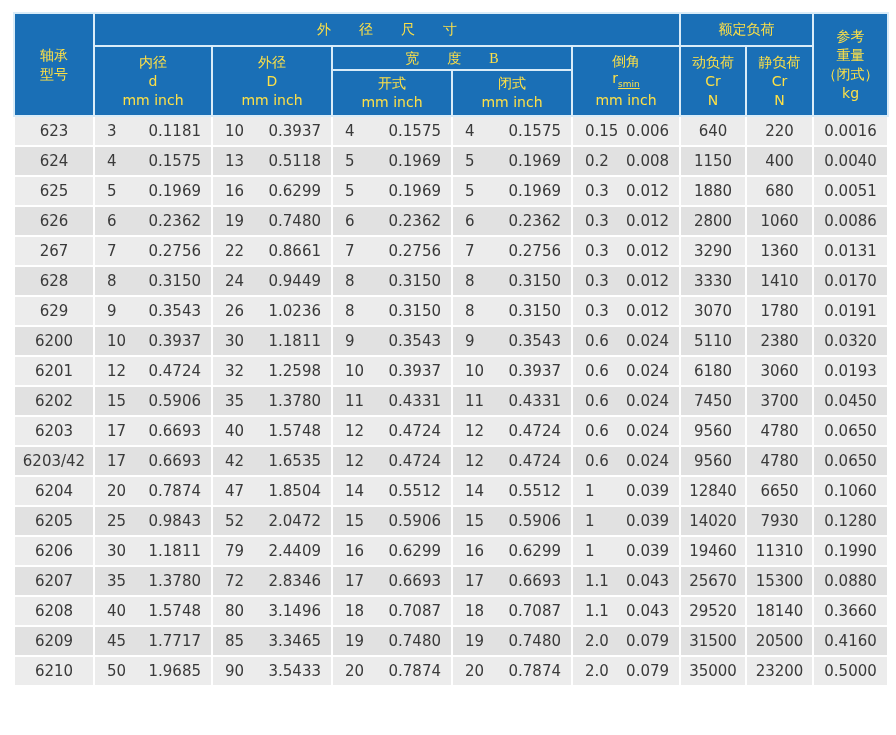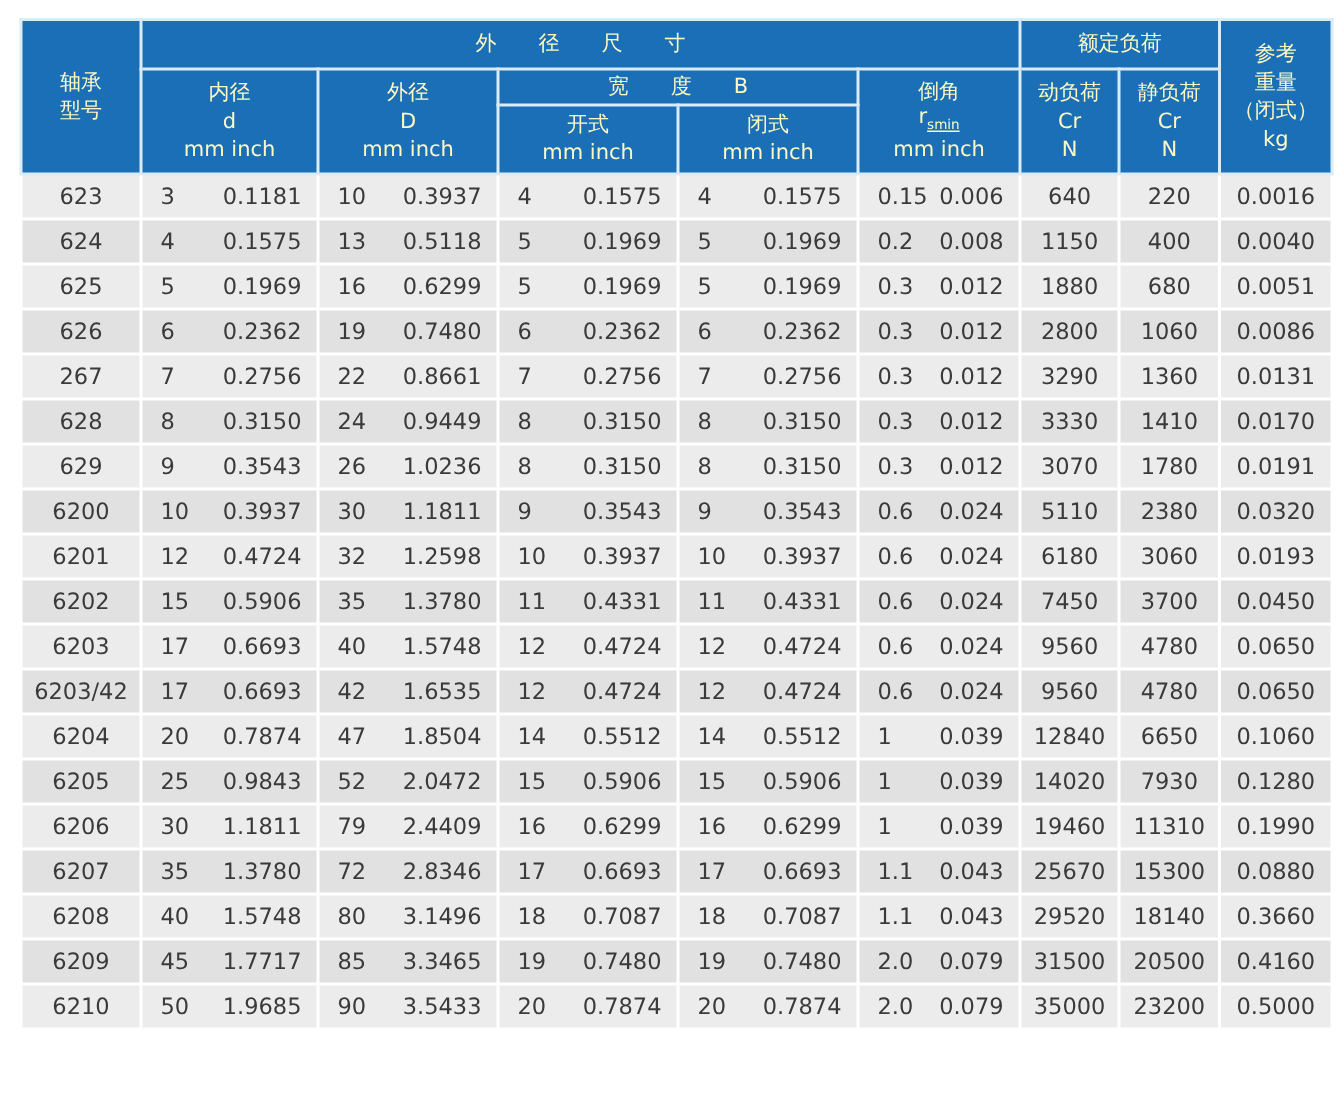--- a/index.html
+++ b/index.html
@@ -1,20 +1,20 @@
 <!DOCTYPE html>
 <html><head>
 <meta charset="utf-8">
 <style>
   html,body{margin:0;padding:0;background:#ffffff;}
   body{width:896px;height:735px;position:relative;overflow:hidden;font-family:"DejaVu Sans","Liberation Sans",sans-serif;}
   table{position:absolute;left:13px;top:12px;border-collapse:collapse;table-layout:fixed;width:874px;}
-  th{background:#1a6fb6;color:#fef9c3;font-weight:normal;font-size:14px;line-height:19px;border:2px solid #d9ecf8;padding:0;text-align:center;vertical-align:middle;}
+  th{background:#1a6fb6;color:#fde047;font-weight:normal;font-size:14px;line-height:19px;border:2px solid #d9ecf8;padding:0;text-align:center;vertical-align:middle;}
   th.band{height:31px;letter-spacing:0;}
-  th.band2{height:22px;}
+  th.band2{height:22px;font-family:Liberation Serif, serif;}
   td{font-size:15px;color:#3a3a3a;border:2px solid #ffffff;height:28px;padding:0;text-align:center;vertical-align:middle;}
   tr.odd td{background:#ececec;}
   tr.even td{background:#e1e1e1;}
   td .pair{display:flex;justify-content:space-between;padding:0 10px 0 12px;}
   .sub{font-size:9px;vertical-align:sub;text-decoration:underline;}
 </style>
 </head>
 <body>
 
 <table>

